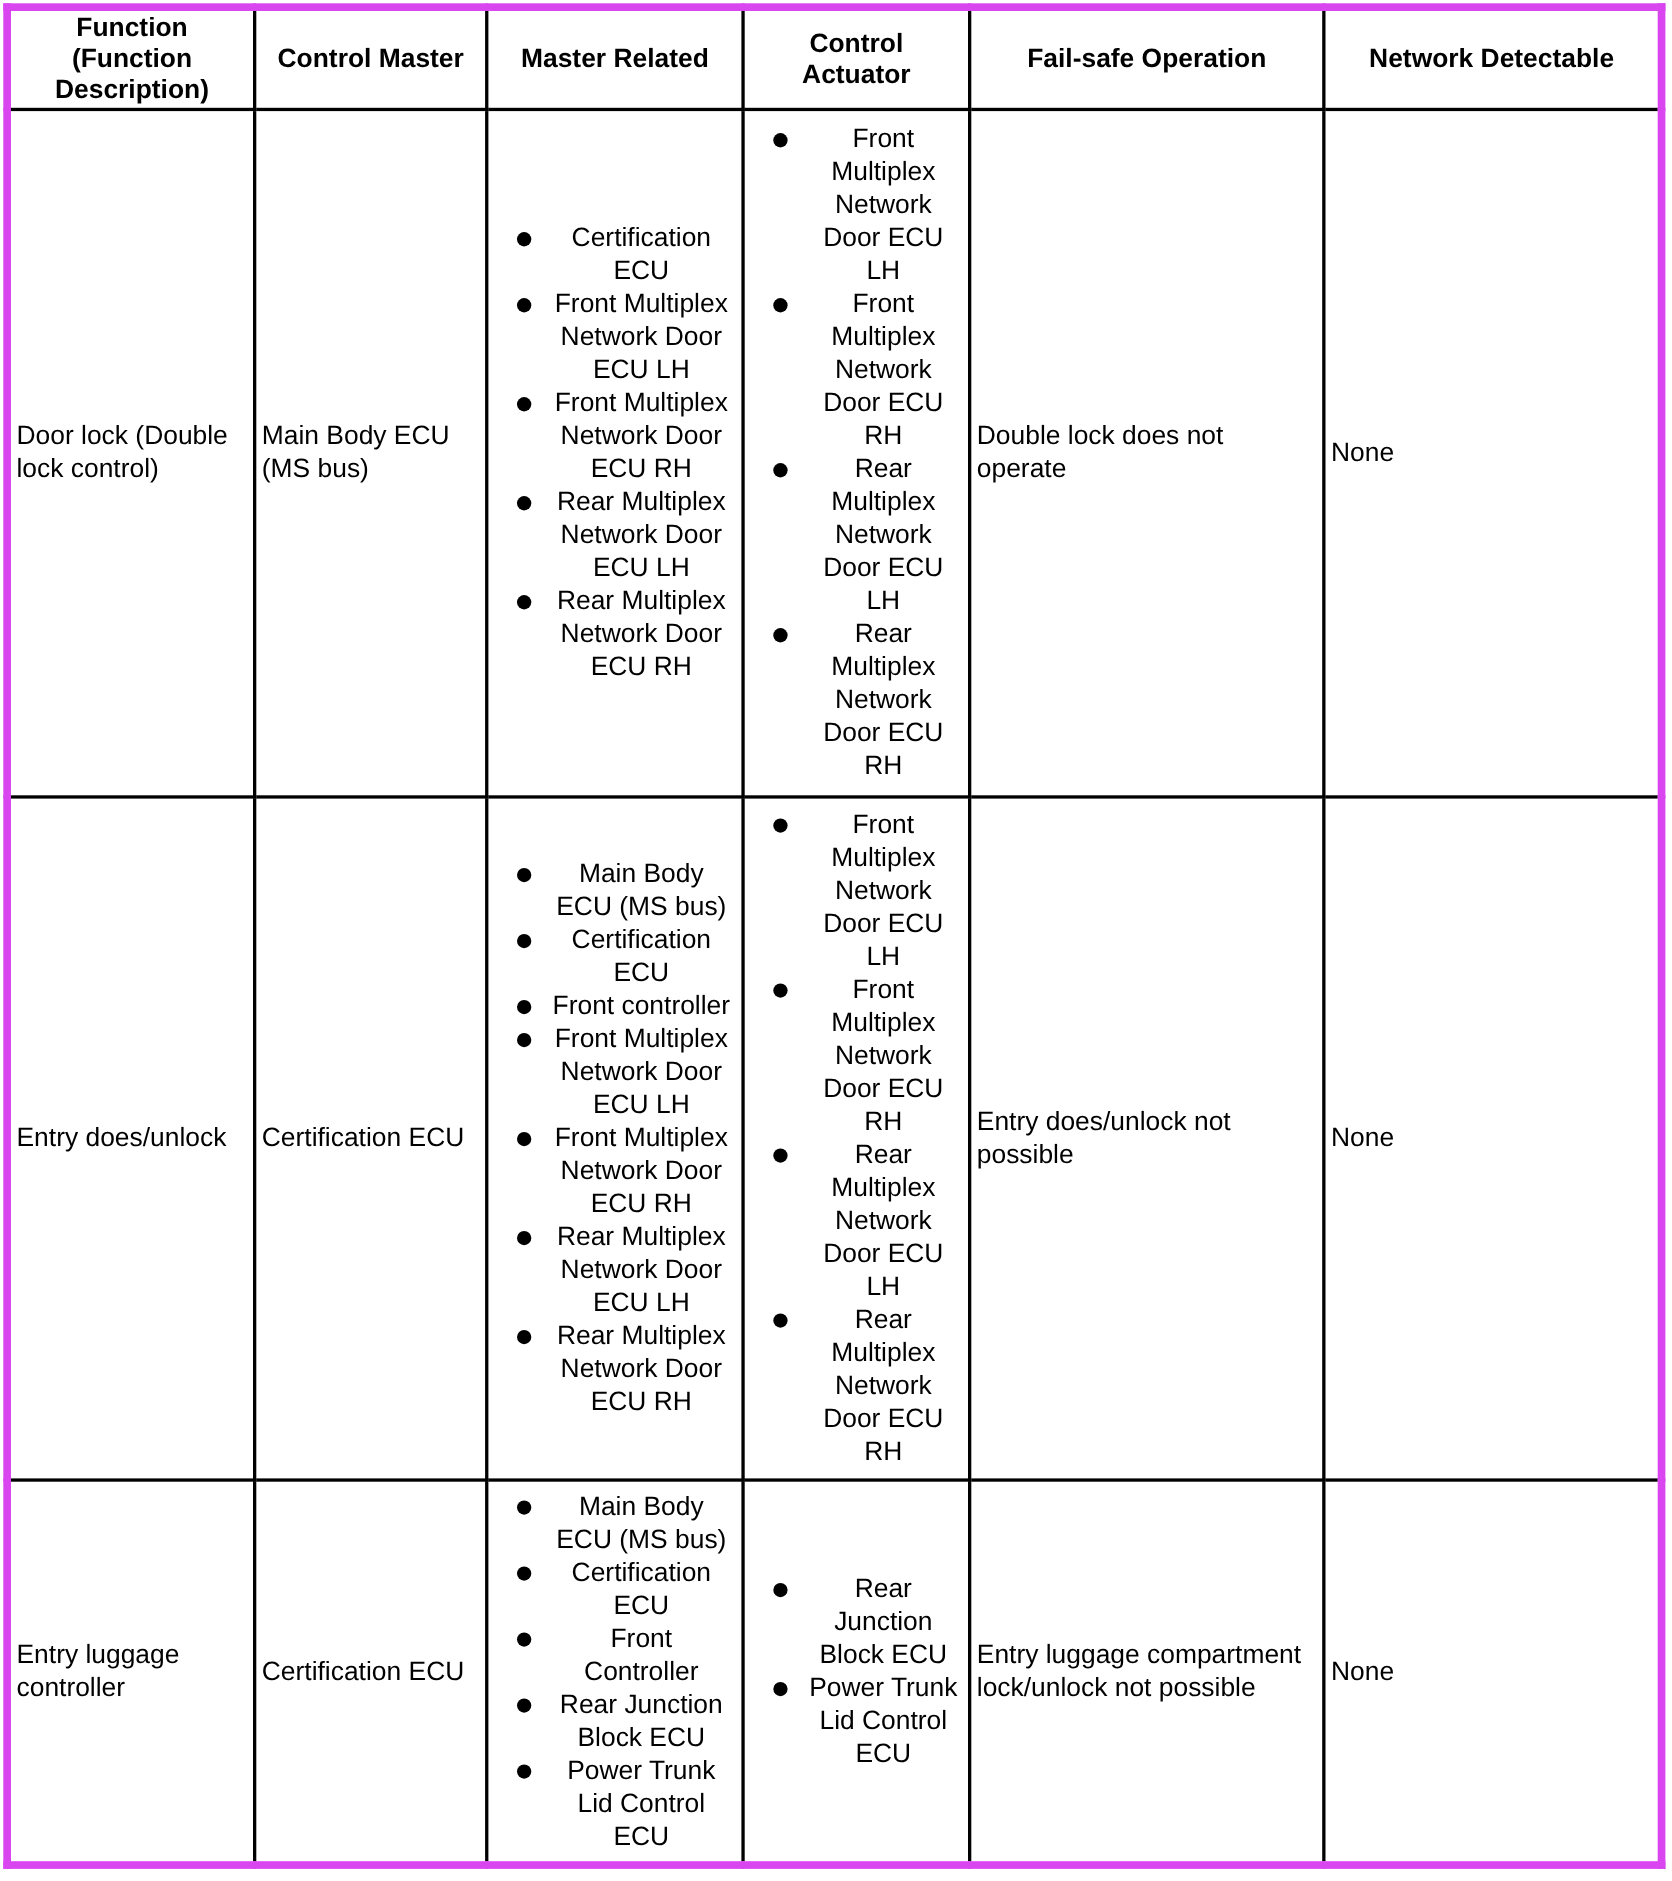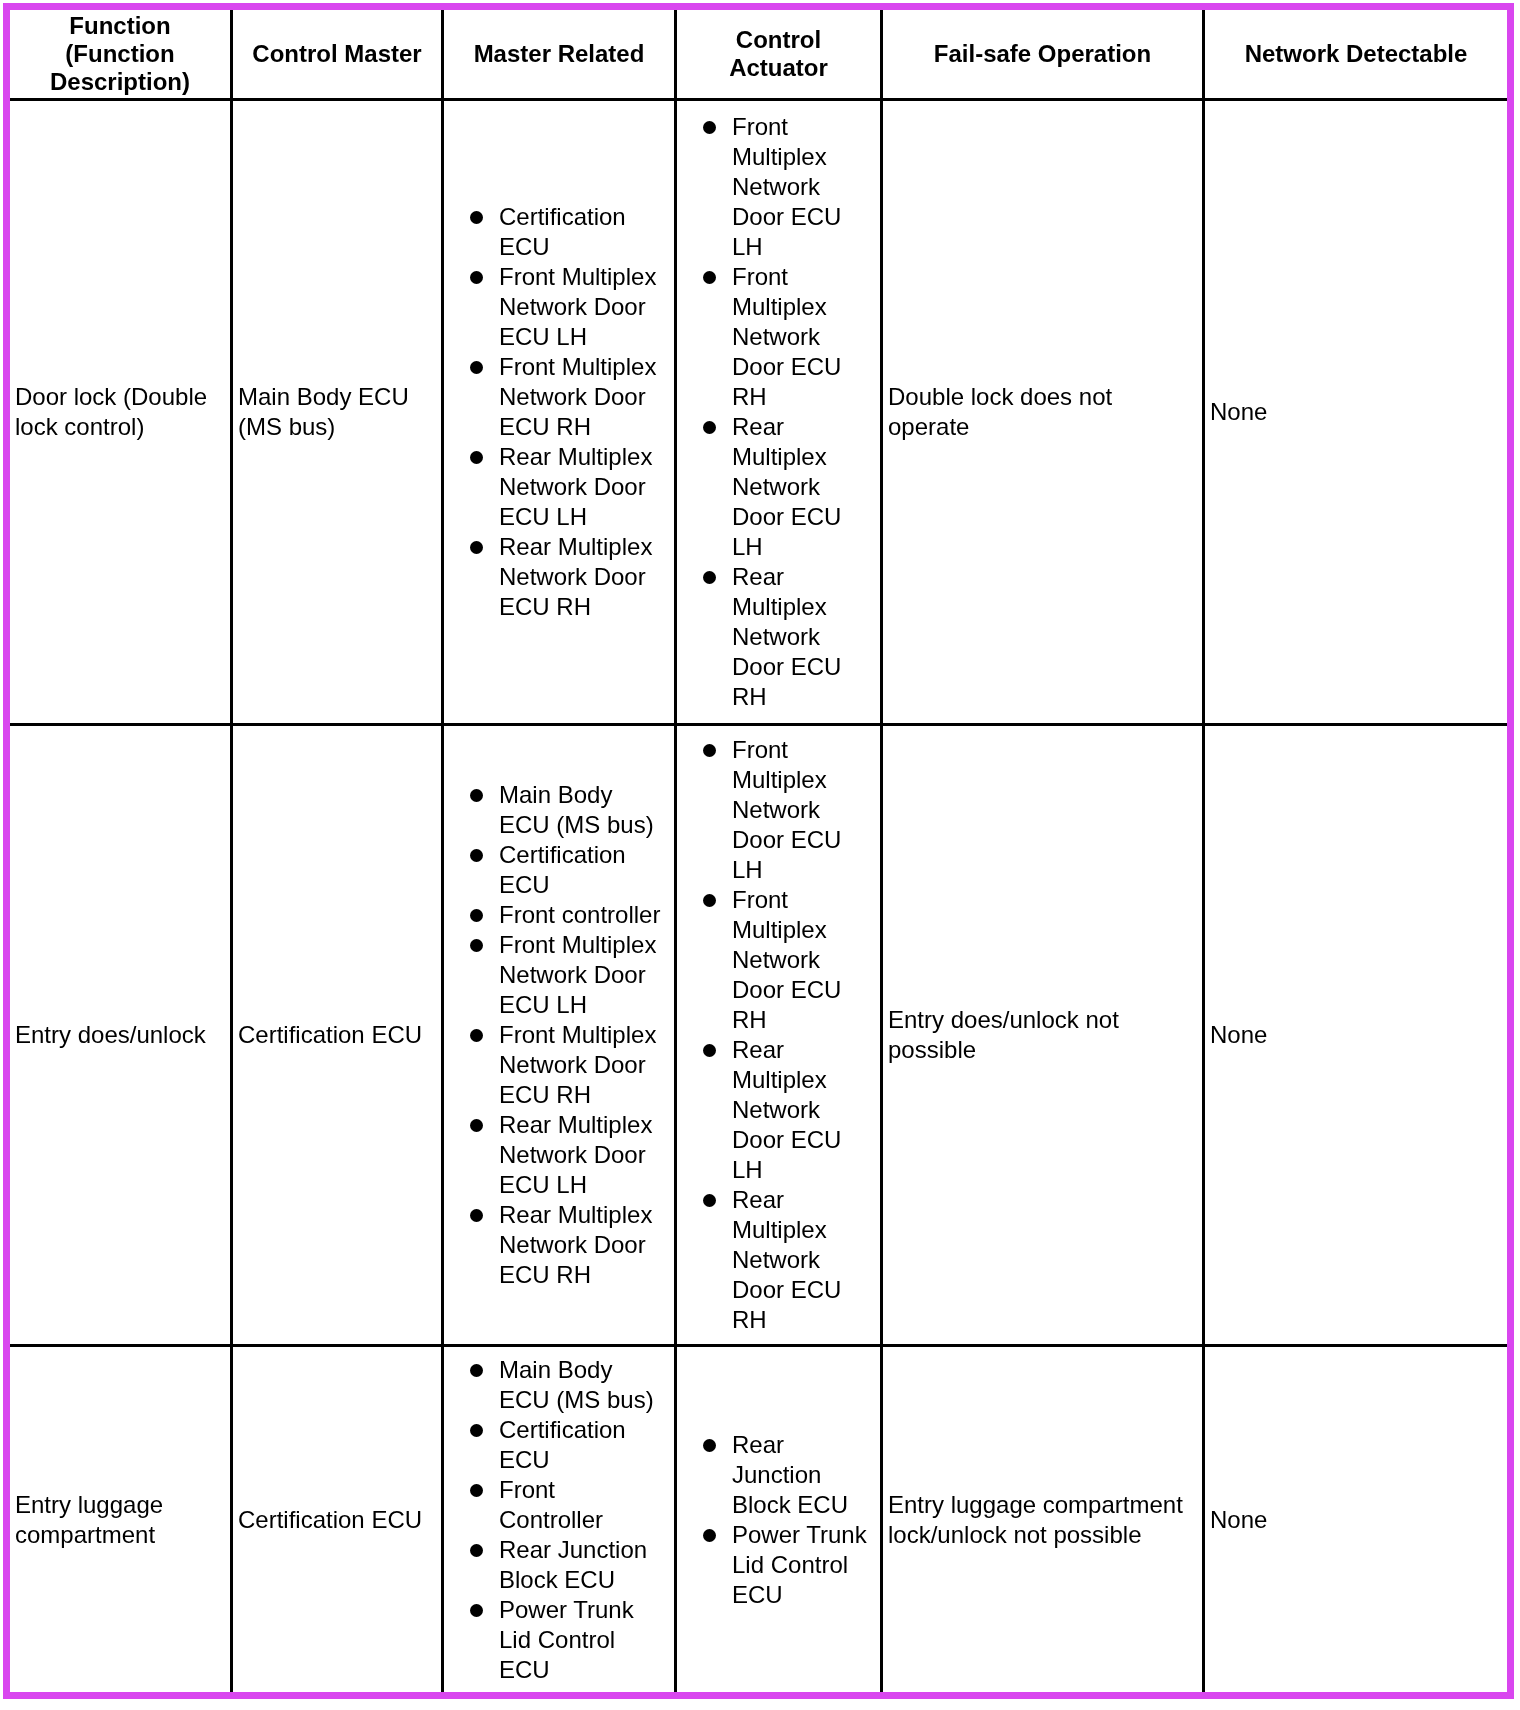--- a/index.html
+++ b/index.html
@@ -42,20 +42,21 @@
   }
   tr.header-row    { height: 92px;  }
   tr.row-0         { height: 625px; }
   tr.row-1         { height: 621px; }
   tr.row-2         { height: 350px; }
 
   td ul {
     list-style: none;
     margin: 0;
     padding: 0 0 0 21px;
+    text-align: center;
   }
   td li {
     display: flex;
     align-items: flex-start;
   }
   .bullet {
     flex: 0 0 13px;
     width: 13px;
     height: 13px;
     border-radius: 50%;
@@ -216,21 +217,21 @@
     <td class="col-failsafe">
       <span class="cell-text">Entry does/unlock not possible</span>
     </td>
     <td class="col-driver">
       <span class="cell-text">None</span>
     </td>
   </tr>
 
   <tr class="row-2">
     <td class="col-function">
-      <span class="cell-text">Entry luggage compartment</span>
+      <span class="cell-text">Entry luggage controller</span>
     </td>
     <td class="col-master">
       <span class="cell-text">Certification ECU</span>
     </td>
     <td class="col-system">
       <ul>
             <li>
               <span class="bullet"></span>
               <span class="li-text">Main Body ECU (MS bus)</span>
             </li>

